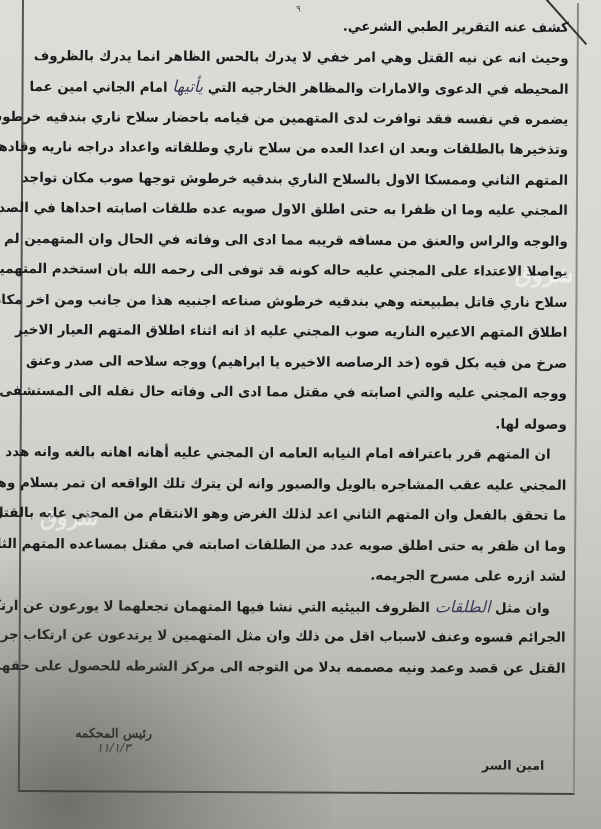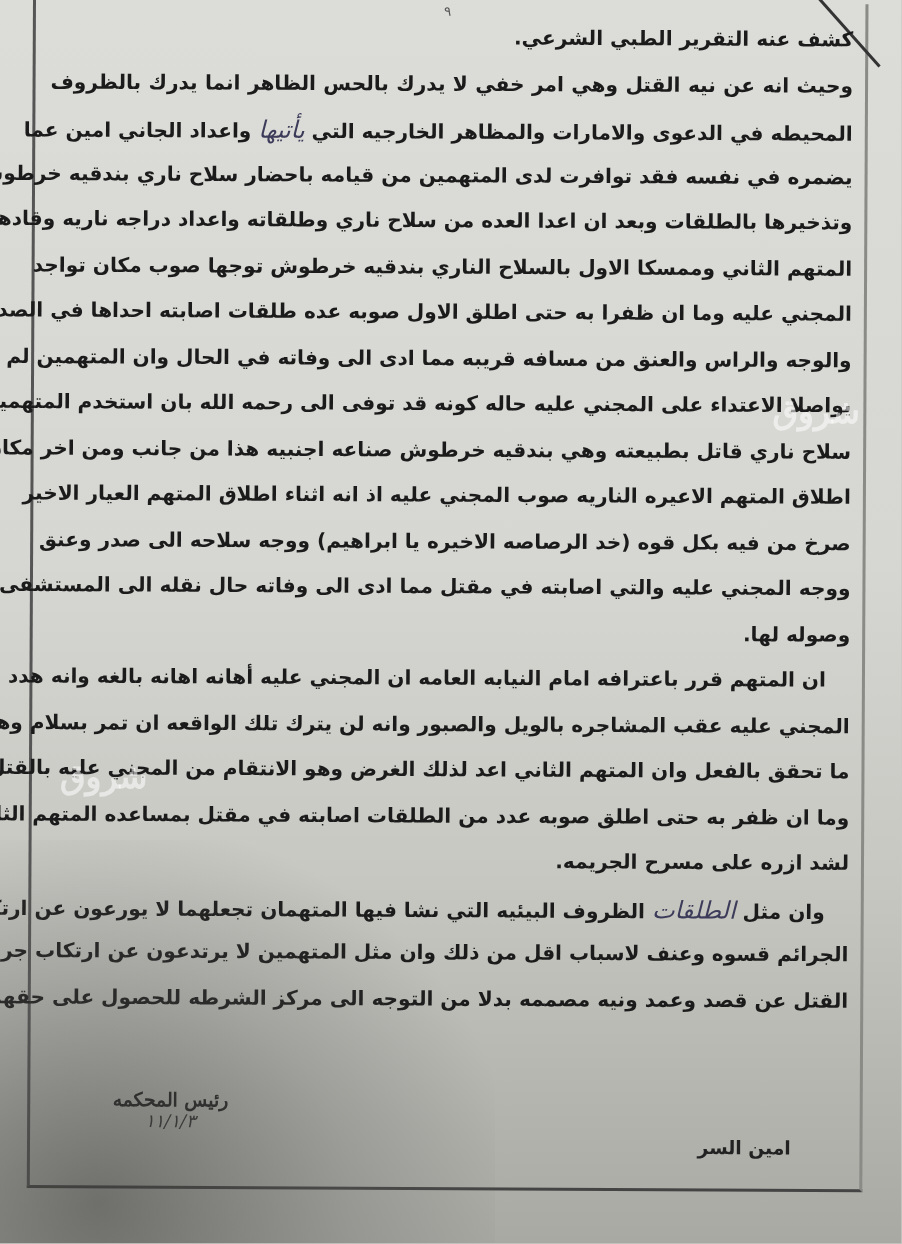--- a/index.html
+++ b/index.html
@@ -94,41 +94,41 @@
     }
     .wm1 { left: 515px; top: 262px; }
     .wm2 { left: 40px; top: 505px; }
     .sig-block {
       position: absolute;
       font-family: "DejaVu Serif", serif;
       color: #222;
     }
     .judge { left: 55px; top: 725px; font-size: 12.5px; font-weight: bold; direction: rtl; text-align: center; }
     .judge-sign { display:block; font-style: italic; font-size: 12px; color:#333; font-weight: normal; }
-    .clerk { left: 445px; top: 755px; font-size: 12.5px; direction: rtl; text-align: center; }
+    .clerk { left: 462px; top: 755px; font-size: 12.5px; direction: rtl; text-align: center; }
     .clerk-title { display:block; font-weight: bold; font-family: "DejaVu Sans", sans-serif; }
     .clerk-name { display:block; font-style: italic; font-size: 13px; color:#222; }
   </style>
 </head>
 <body>
 
 <div class="photo">
   <div class="paper">
     <div class="fold-line"></div>
     <span class="page-num">٩</span>
 
     <div class="body-text">
 
       <span class="line short">كشف عنه التقرير الطبي الشرعي.</span>
 
       <span class="line">وحيث انه عن نيه القتل وهي امر خفي لا يدرك بالحس الظاهر انما يدرك بالظروف</span>
       <span class="line">
         <span>المحيطه في الدعوى والامارات والمظاهر الخارجيه التي</span>
         <span class="hand">يأتيها</span>
-        <span> واعداد </span>
+        <span> امام </span>
         <span>الجاني امين عما</span>
       </span>
       <span class="line">يضمره في نفسه فقد توافرت لدى المتهمين من قيامه باحضار سلاح ناري بندقيه خرطوش</span>
       <span class="line">وتذخيرها بالطلقات  وبعد ان اعدا العده من سلاح ناري وطلقاته واعداد دراجه ناريه وقادها</span>
       <span class="line">المتهم الثاني وممسكا الاول بالسلاح الناري بندقيه خرطوش توجها صوب مكان تواجد</span>
       <span class="line">المجني عليه وما ان ظفرا به حتى اطلق الاول صوبه عده طلقات اصابته احداها في الصدر</span>
       <span class="line">والوجه والراس والعنق من مسافه قريبه مما ادى الى وفاته في الحال وان المتهمين لم</span>
       <span class="line">يواصلا الاعتداء على المجني عليه حاله كونه قد توفى الى رحمه الله بان استخدم المتهمين</span>
       <span class="line">سلاح ناري قاتل بطبيعته وهي بندقيه خرطوش صناعه اجنبيه هذا من جانب ومن اخر مكان</span>
       <span class="line">اطلاق المتهم الاعيره الناريه صوب المجني عليه اذ انه اثناء اطلاق المتهم العيار الاخير</span>

